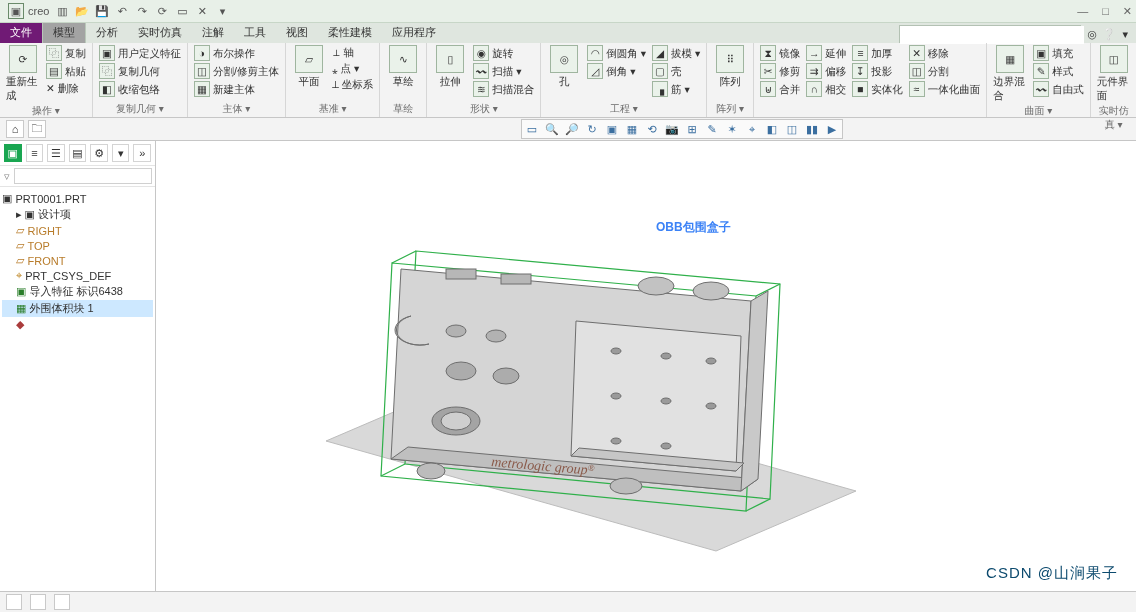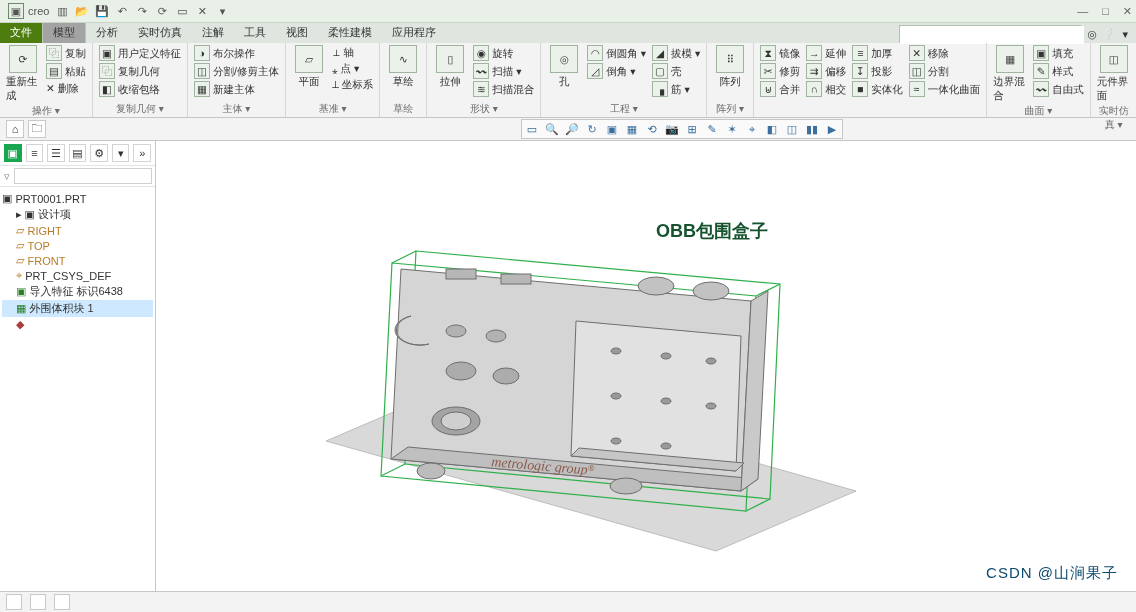--- a/index.html
+++ b/index.html
@@ -5,21 +5,21 @@
   html,body{margin:0;padding:0;font-family:"Microsoft YaHei",Arial,sans-serif;font-size:11px;color:#333;background:#fff;width:1136px;height:612px;overflow:hidden}
   svg{display:block}
   .titlebar{height:22px;background:#e8f0e8;border-bottom:1px solid #c7d6c7;display:flex;align-items:center;padding:0 4px;font-size:11px;color:#555;position:relative}
   .titlebar .logo{width:14px;height:14px;border:1px solid #6a8a6a;margin:0 4px;display:flex;align-items:center;justify-content:center}
   .titlebar .qat{display:flex;gap:6px;margin-left:6px;align-items:center}
   .titlebar .title{position:absolute;left:50%;transform:translateX(-50%);color:#444}
   .titlebar .win-btns{margin-left:auto;display:flex;gap:14px;color:#666}
   .qat span{width:14px;height:14px;display:flex;align-items:center;justify-content:center;color:#555}
   .tabs{height:20px;background:#dfe6df;display:flex;align-items:flex-end;font-size:11px}
   .tabs .tab{padding:3px 10px;color:#333;cursor:pointer}
-  .tabs .tab.file{background:#4d7c0f;color:#fff}
+  .tabs .tab.file{background:#701a75;color:#fff}
   .tabs .tab.active{background:#a3a3a3;border:1px solid #b9c8b9;border-bottom:none}
   .tabs .right{margin-left:auto;display:flex;align-items:center;padding-right:8px;gap:6px}
   .search{width:180px;height:16px;border:1px solid #b3c1b3;background:#fff}
   .ribbon{height:74px;background:#f3f3f3;border-bottom:1px solid #c6c6c6;display:flex;font-size:10.5px;color:#333}
   .group{border-right:1px solid #d6d6d6;padding:2px 6px 0 6px;display:flex;flex-direction:column;justify-content:space-between;position:relative}
   .group .body{display:flex;gap:6px;align-items:flex-start;flex:1}
   .group .gtitle{text-align:center;font-size:10px;color:#6c6c6c;padding:1px 0}
   .big-btn{display:flex;flex-direction:column;align-items:center;gap:2px;width:34px}
   .big-ic{width:26px;height:26px;border:1px solid #9fb59f;background:#eaf2ea;display:flex;align-items:center;justify-content:center}
   .col{display:flex;flex-direction:column;gap:2px}
@@ -35,21 +35,21 @@
   .tree-tb{display:flex;align-items:center;gap:4px;padding:3px 4px;border-bottom:1px solid #e4e4e4}
   .tree-tb span{width:16px;height:16px;border:1px solid #d4d4d4;display:flex;align-items:center;justify-content:center}
   .tree-filter{display:flex;align-items:center;gap:4px;padding:2px 4px;border-bottom:1px solid #e4e4e4}
   .tree-filter input{flex:1;height:14px;border:1px solid #d0d0d0;font-size:10px;padding:0 2px}
   .tree-body{padding:4px 2px}
   .node{display:flex;align-items:center;gap:3px;padding:1px 0;white-space:nowrap}
   .indent1{padding-left:14px}
   .plane{color:#b87c2b}
   .sel{background:#cde8ff}
   .viewport{flex:1;position:relative;background:#fff;overflow:hidden}
-  .ann{position:absolute;left:500px;top:78px;color:#14532d;font-weight:bold;font-size:18px;text-shadow:0 0 2px #fff}
+  .ann{position:absolute;left:500px;top:78px;color:#3b82f6;font-weight:bold;font-size:12px;text-shadow:0 0 2px #fff}
   .watermark{position:absolute;right:18px;bottom:10px;color:#0c4a6e;font-size:15px;letter-spacing:1px;pointer-events:none}
   .status{position:absolute;bottom:0;left:0;right:0;height:20px;background:#f3f3f3;border-top:1px solid #c6c6c6;display:flex;align-items:center;gap:8px;padding:0 6px}
   .status span{width:14px;height:14px;border:1px solid #c9c9c9;background:#fff}
 </style>
 </head>
 <body>
 
 <div class="titlebar">
   <div class="logo">▣</div>
   <span>creo</span>

